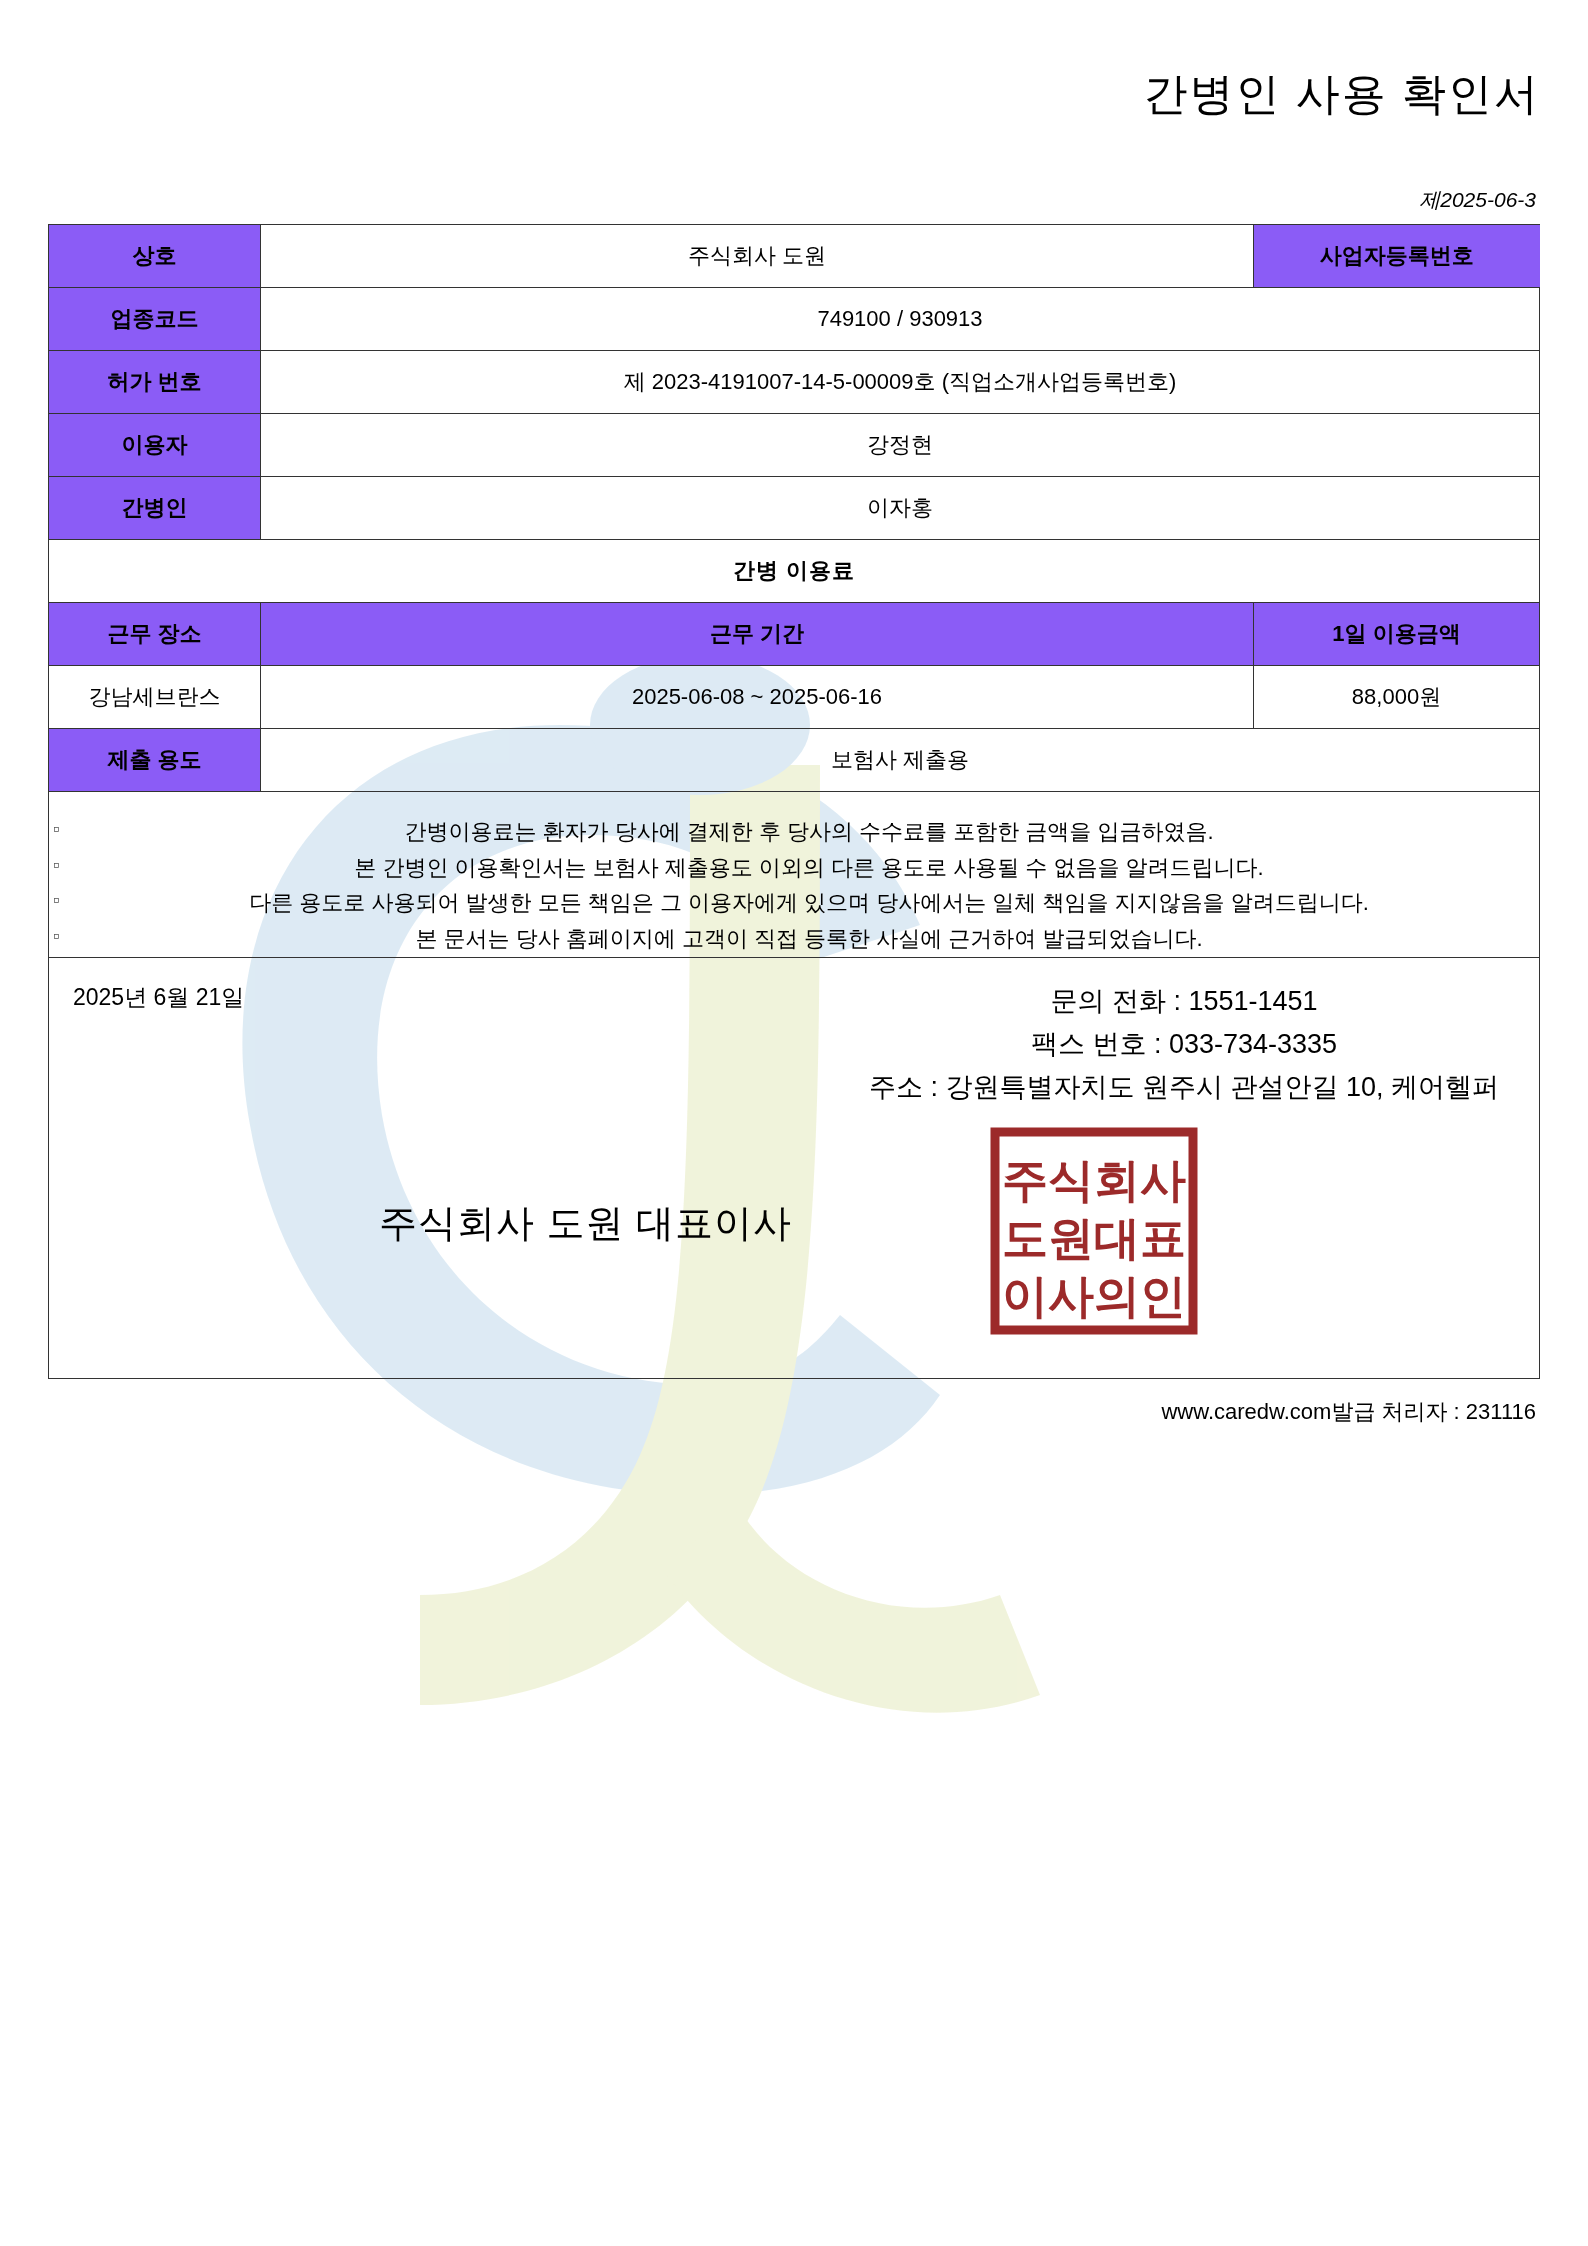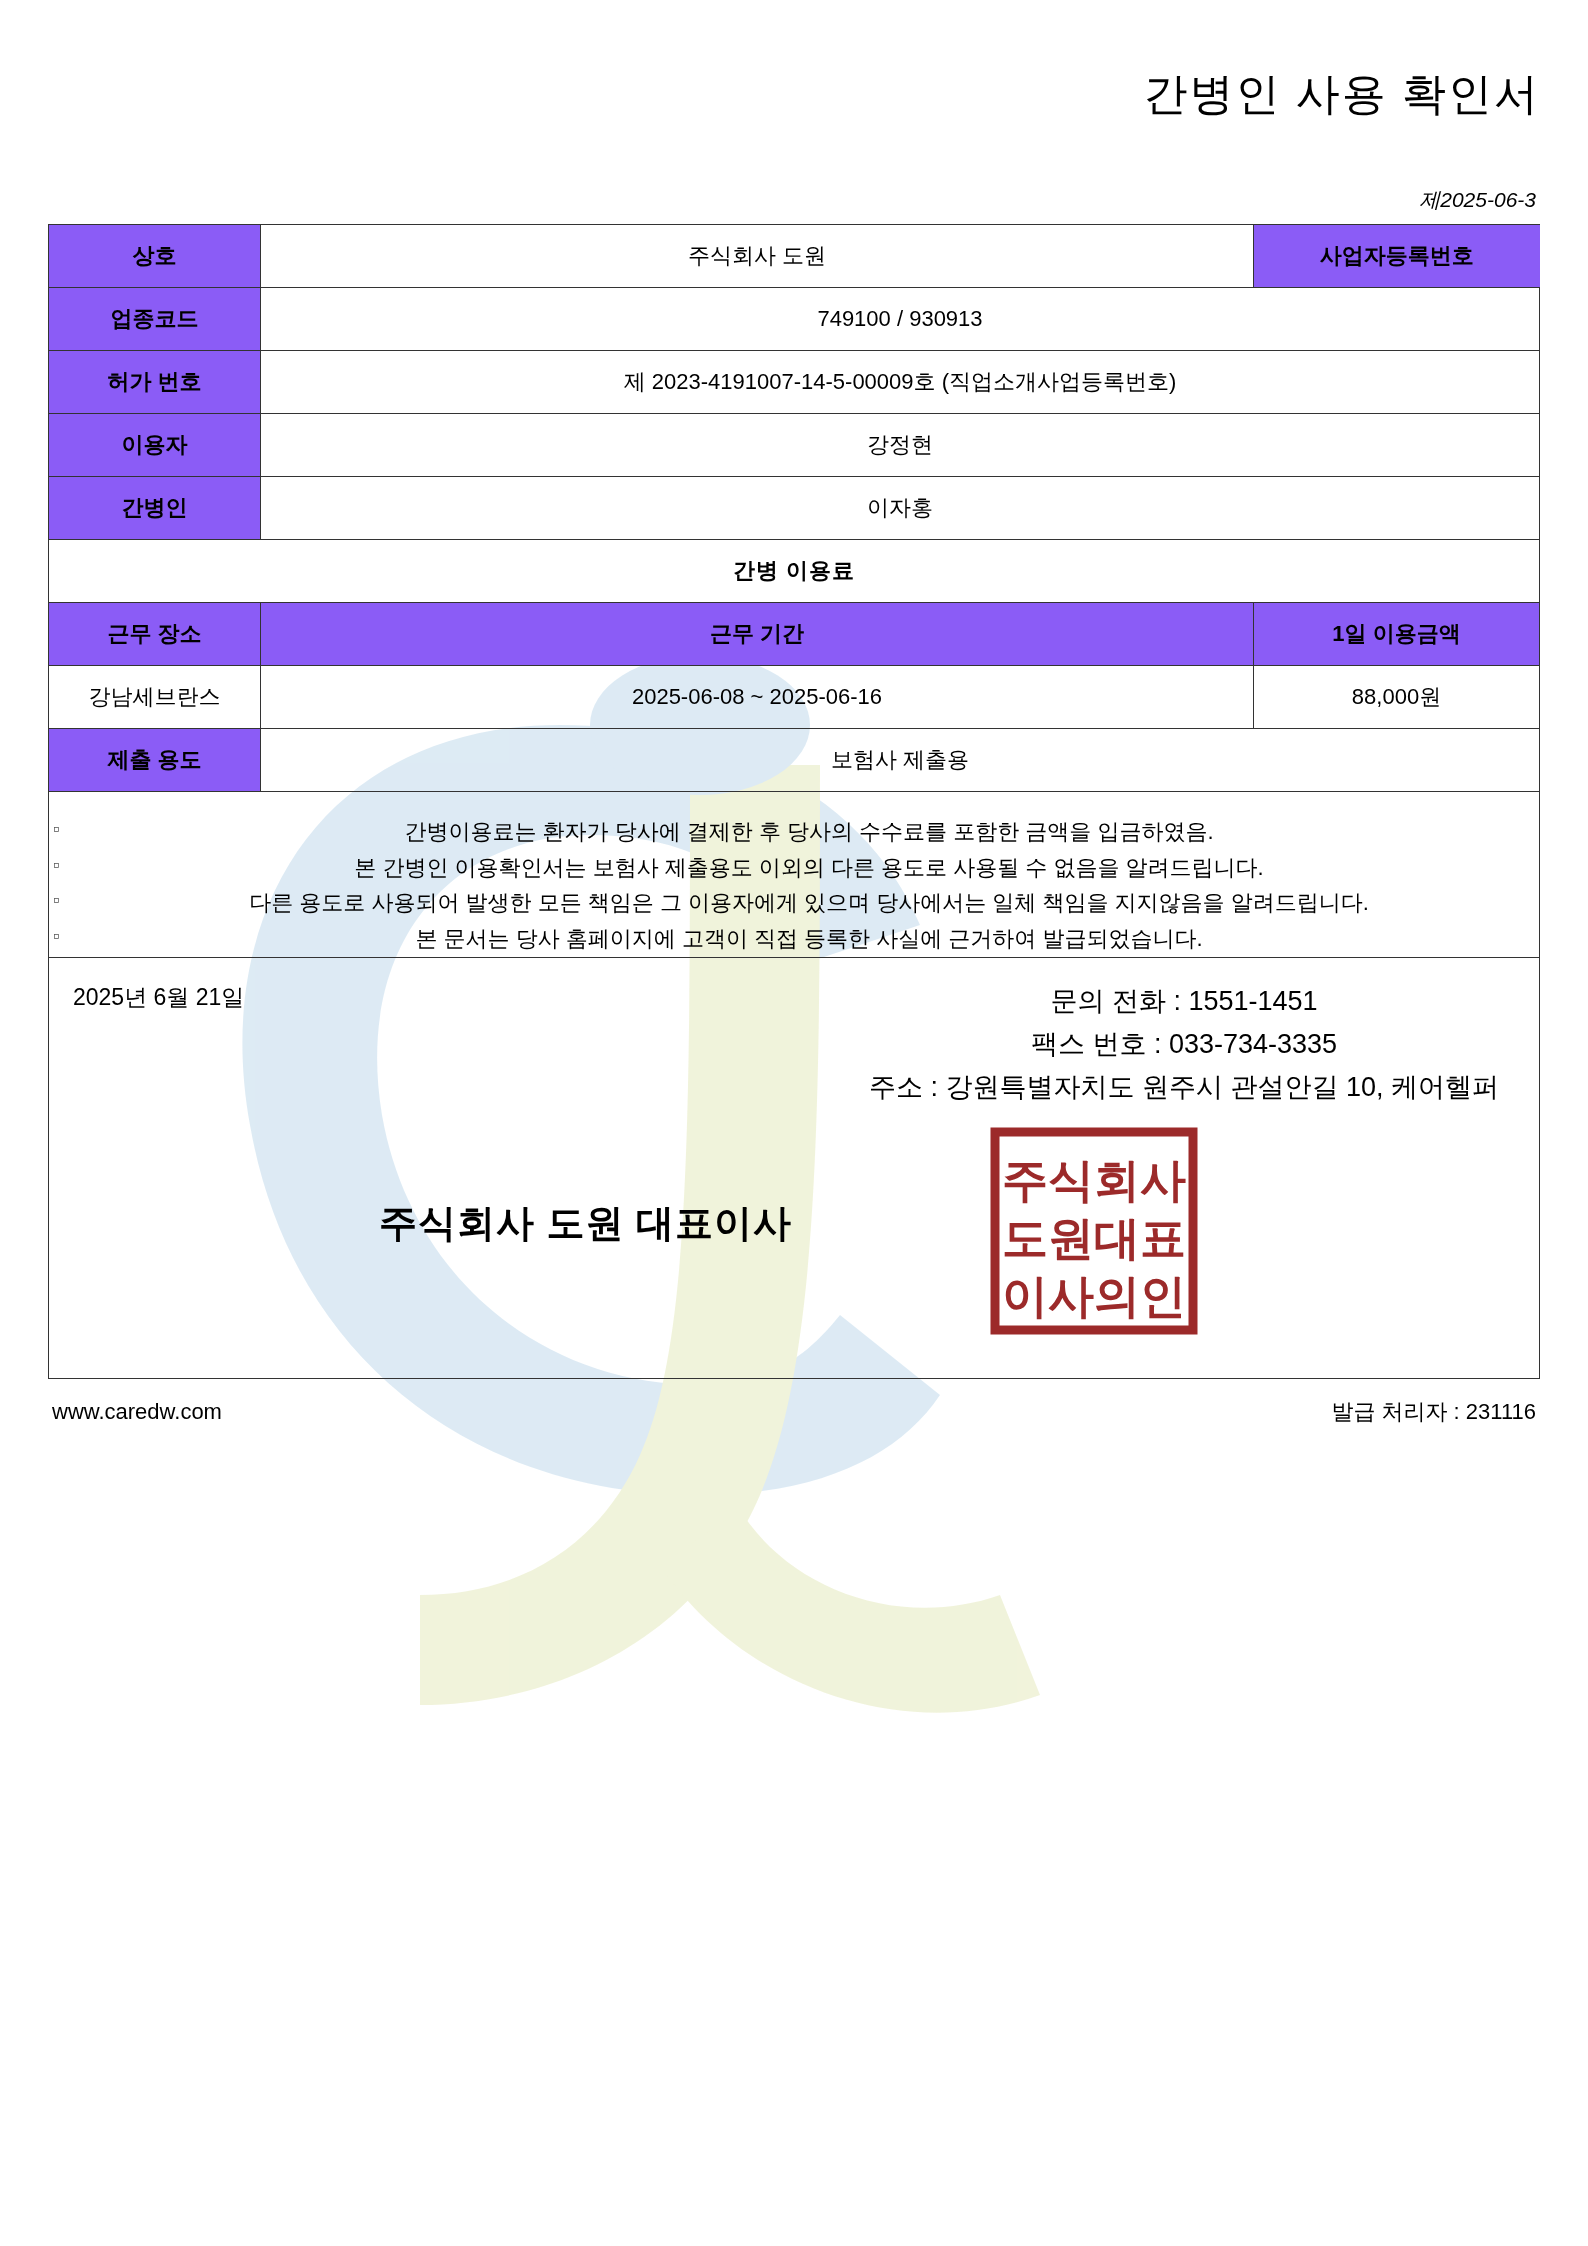--- a/index.html
+++ b/index.html
@@ -134,34 +134,34 @@
     left: 820px;
     top: 22px;
     font-size: 27px;
     line-height: 1.6;
   }
   .signature {
     position: absolute;
     left: 330px;
     top: 240px;
     font-size: 38px;
-    font-weight: bold;
+    font-weight: normal;
     letter-spacing: 1px;
   }
   .stamp {
     position: absolute;
     left: 940px;
     top: 168px;
     width: 210px;
     height: 210px;
   }
 
   .bottom-row {
     display: flex;
-    justify-content: space-between;
+    justify-content: flex-end;
     align-items: center;
     margin-top: 18px;
     font-size: 22px;
     padding: 0 4px;
   }
 
   .nowrap { white-space: nowrap; }
 </style>
 </head>
 <body>

